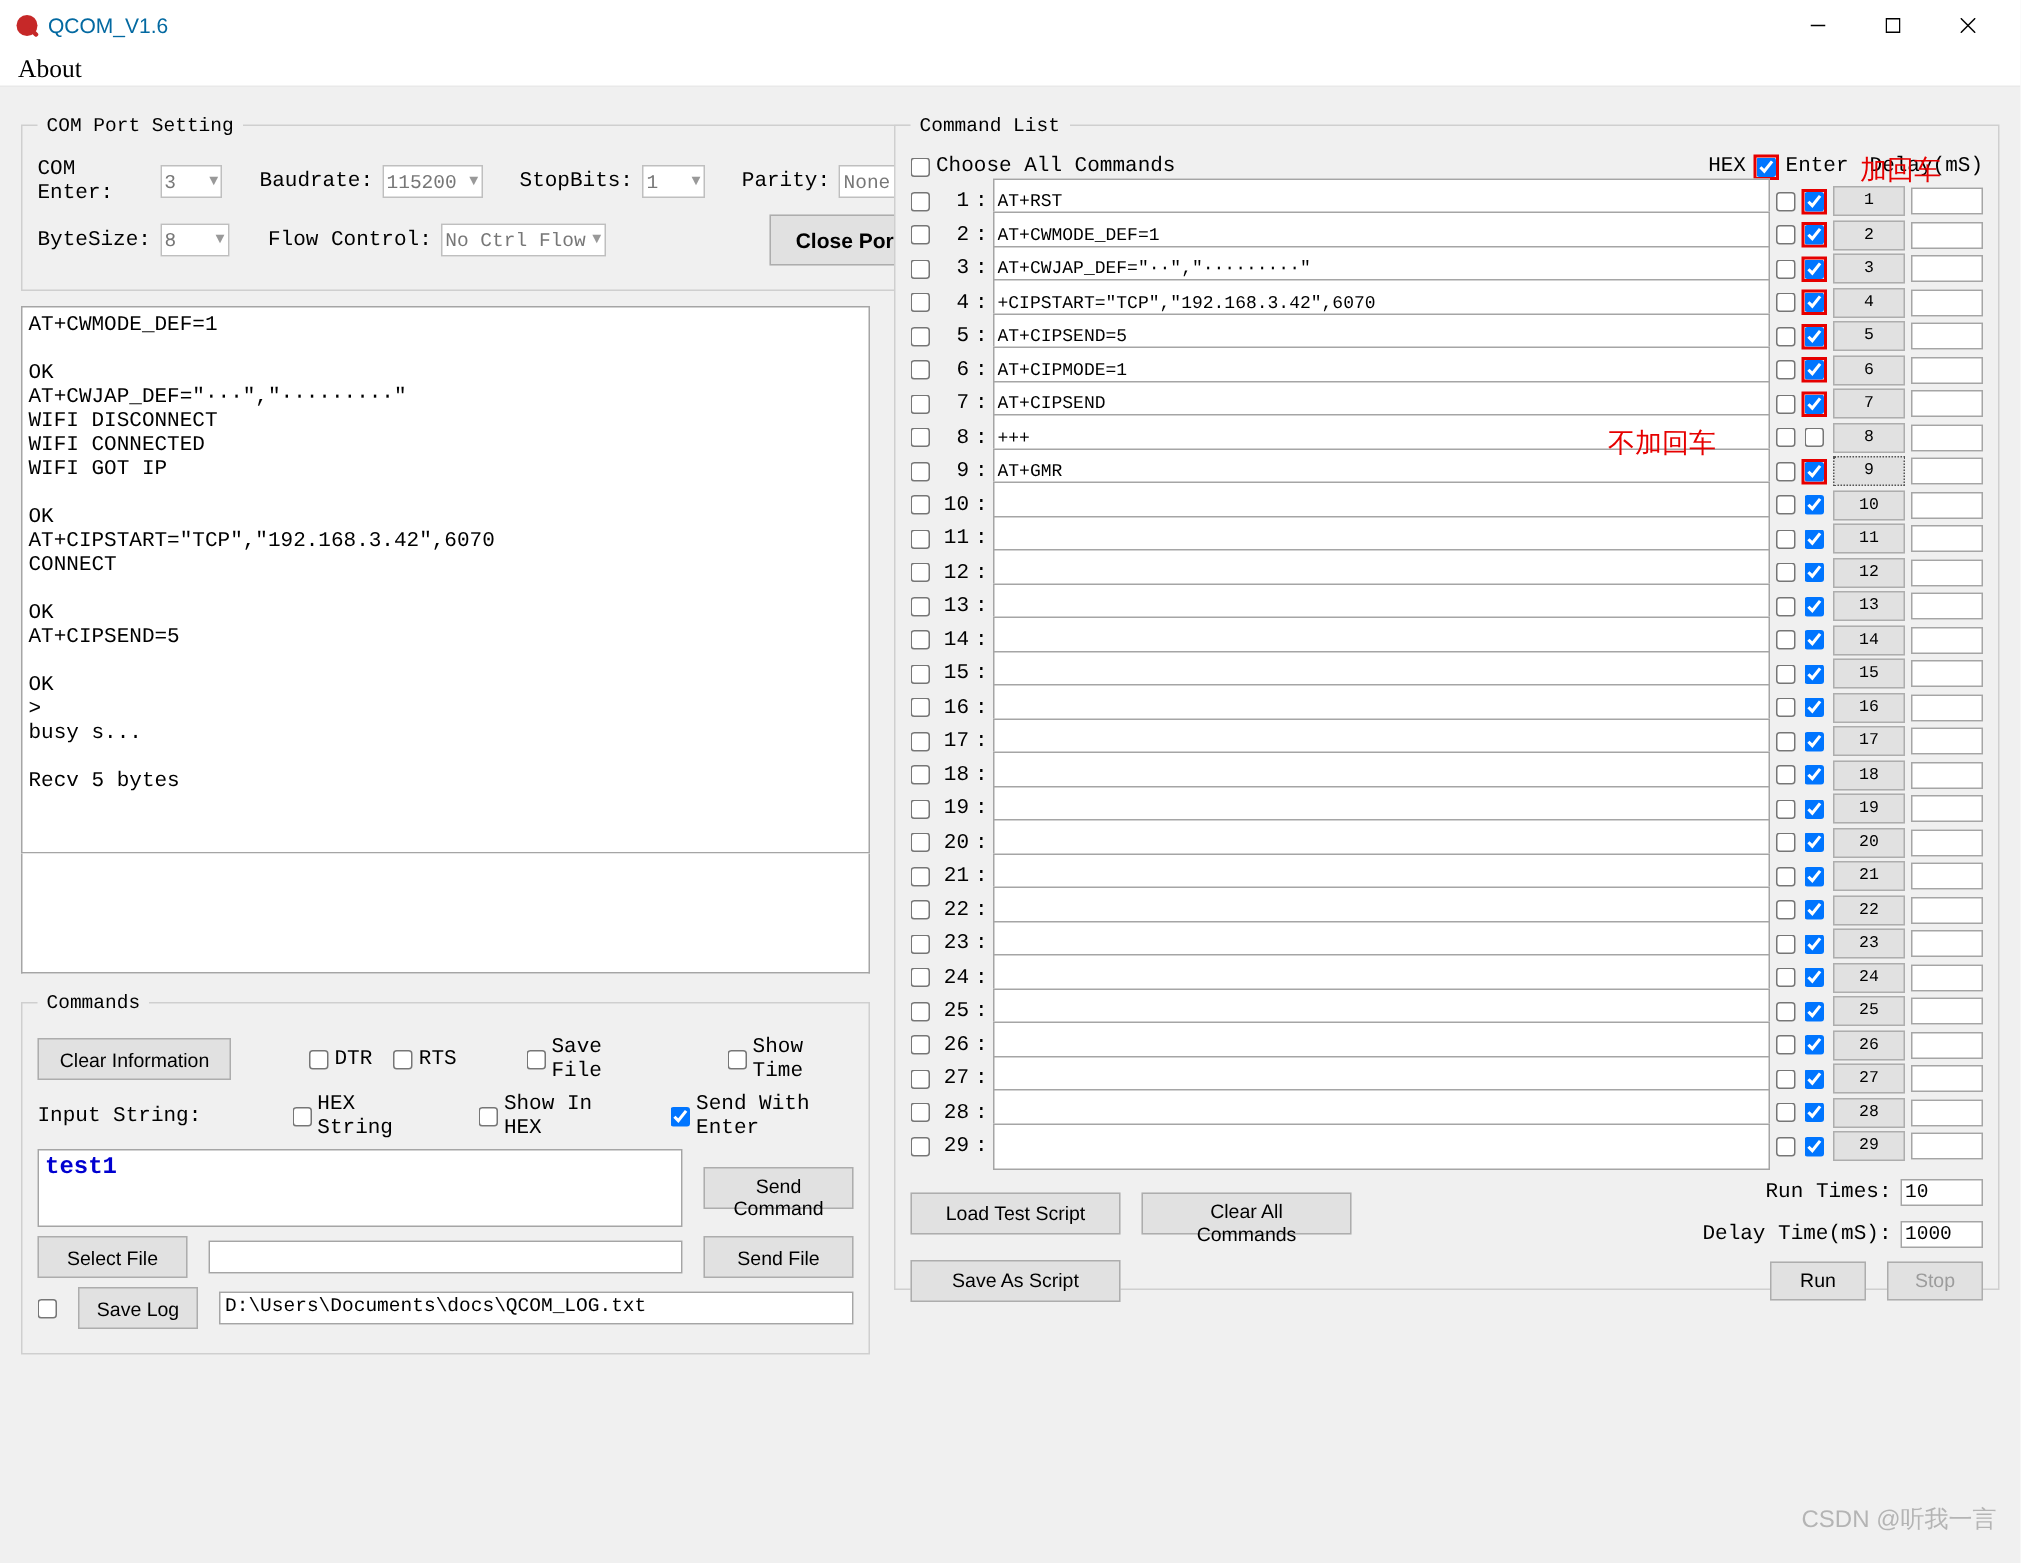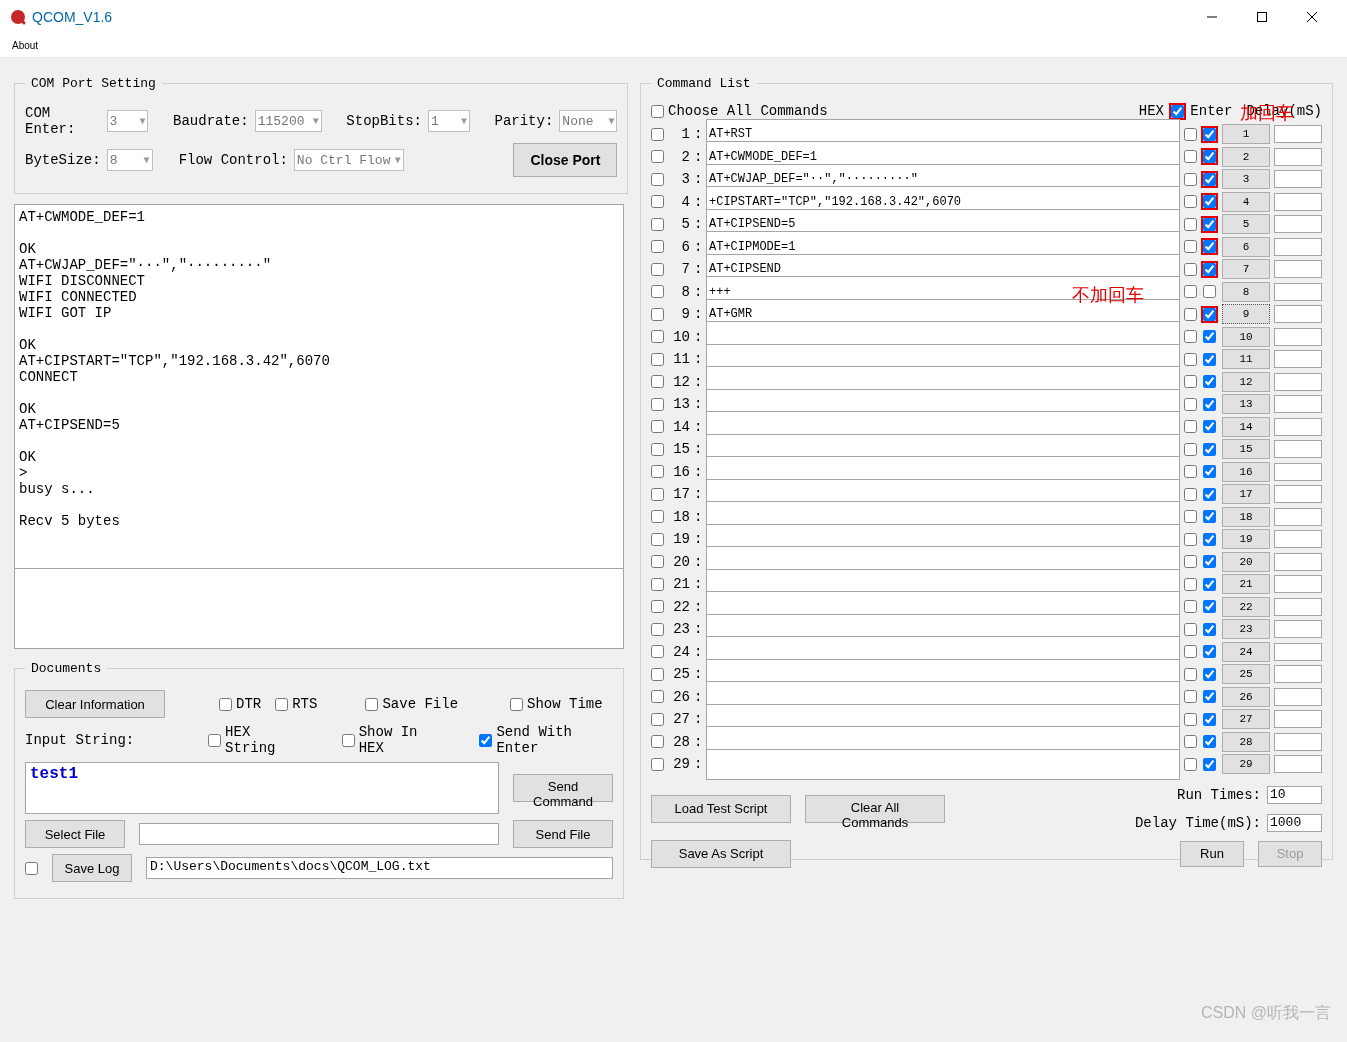--- a/index.html
+++ b/index.html
@@ -5,24 +5,24 @@
 * { box-sizing: border-box; margin: 0; padding: 0; }
 body { font-family: "Microsoft Sans Serif", "Segoe UI", sans-serif; font-size: 13px; background: #fff; color: #000; }
 .window { width: 1347px; height: 1042px; background: #fff; display: flex; flex-direction: column; }
 .titlebar { height: 34px; display: flex; align-items: center; padding: 0 10px; background: #fff; }
 .titlebar .icon { width: 16px; height: 16px; margin-right: 6px; display:inline-flex; align-items:center; justify-content:center;}
 .titlebar .icon svg { width:16px; height:16px; }
 .titlebar .title { flex: 1; font-size: 14px; color: #0369a1; }
 .win-btn { width: 50px; height: 30px; display: flex; align-items: center; justify-content: center; color: #000; font-family: "Segoe UI Symbol"; }
 .win-btn svg { width:10px; height:10px; }
 .menubar { height: 24px; display: flex; align-items: center; padding: 0 6px; border-bottom: 1px solid #e9e9e9; }
-.menubar span { padding: 2px 6px; font-size: 10px; }
+.menubar span { padding: 2px 6px; font-size: 17px; font-family: Liberation Serif, serif; }
 .content { flex: 1; display: flex; gap: 16px; padding: 18px 14px; background: #f0f0f0; }
 .leftcol, .rightcol { display: flex; flex-direction: column; }
-.leftcol { width: 610px; }
+.leftcol { width: 566px; }
 .rightcol { flex: 1; }
 
 fieldset.group { border: 1px solid #cfcfcf; background: #f0f0f0; padding: 8px 10px 10px; font-size: 13px; position: relative; }
 fieldset.group > legend { padding: 0 6px; font-family: "Courier New", monospace; font-size: 13px; background:#f0f0f0;}
 
 
 .com-settings { margin-bottom: 10px; }
 .com-row { display: flex; align-items: center; gap: 6px; margin: 6px 0; }
 .com-row label { font-family: "Courier New", monospace; font-size: 14px; }
 select.disabled, .combo { background: #fff; border: 1px solid #a5a5a5; height: 22px; font-family: "Courier New", monospace; font-size: 13px; padding: 0 2px; }
@@ -167,21 +167,21 @@
 AT+CIPSEND=5
 
 OK
 &gt;
 busy s...
 
 Recv 5 bytes</div>
       <div class="bottom-text"></div>
 
       <fieldset class="group operation">
-        <legend>Documents</legend>
+        <legend>Commands</legend>
         <div class="op-row">
           <button class="btn" style="width:140px;height:28px">Clear Information</button>
           <span style="width:26px"></span>
           <label class="chk">
               <input type="checkbox" style="">
               <span>DTR</span>
             </label>
           <label class="chk">
               <input type="checkbox" style="">
               <span>RTS</span>

